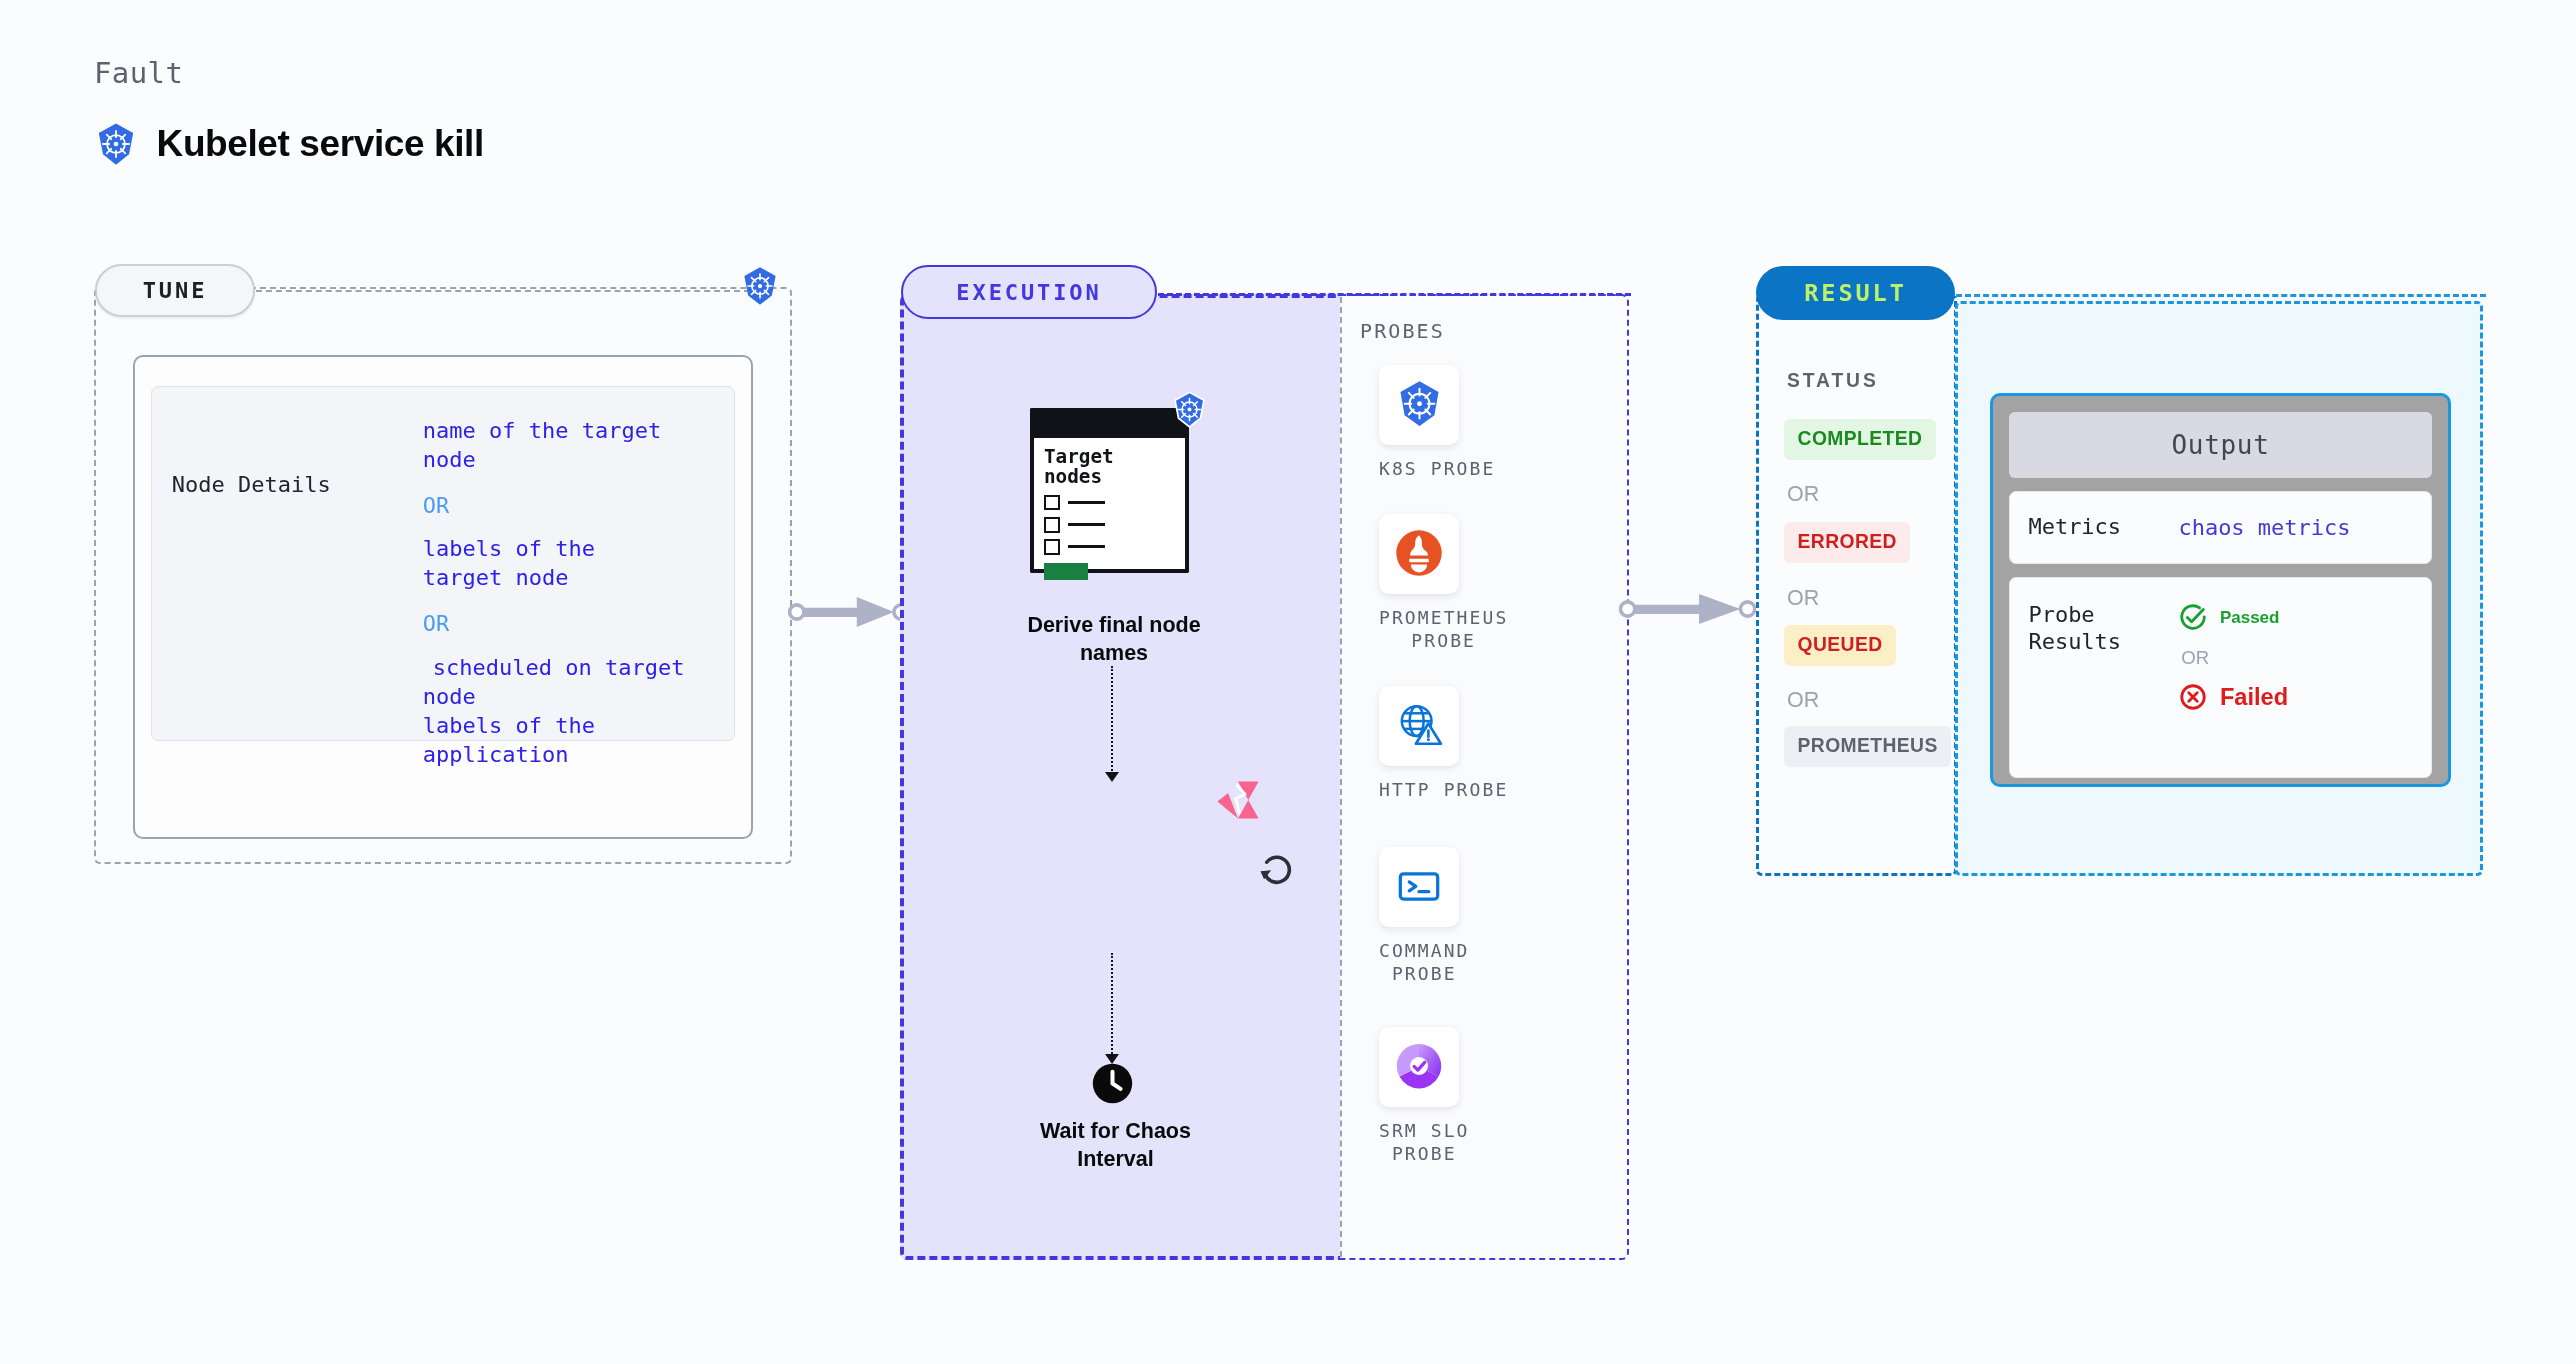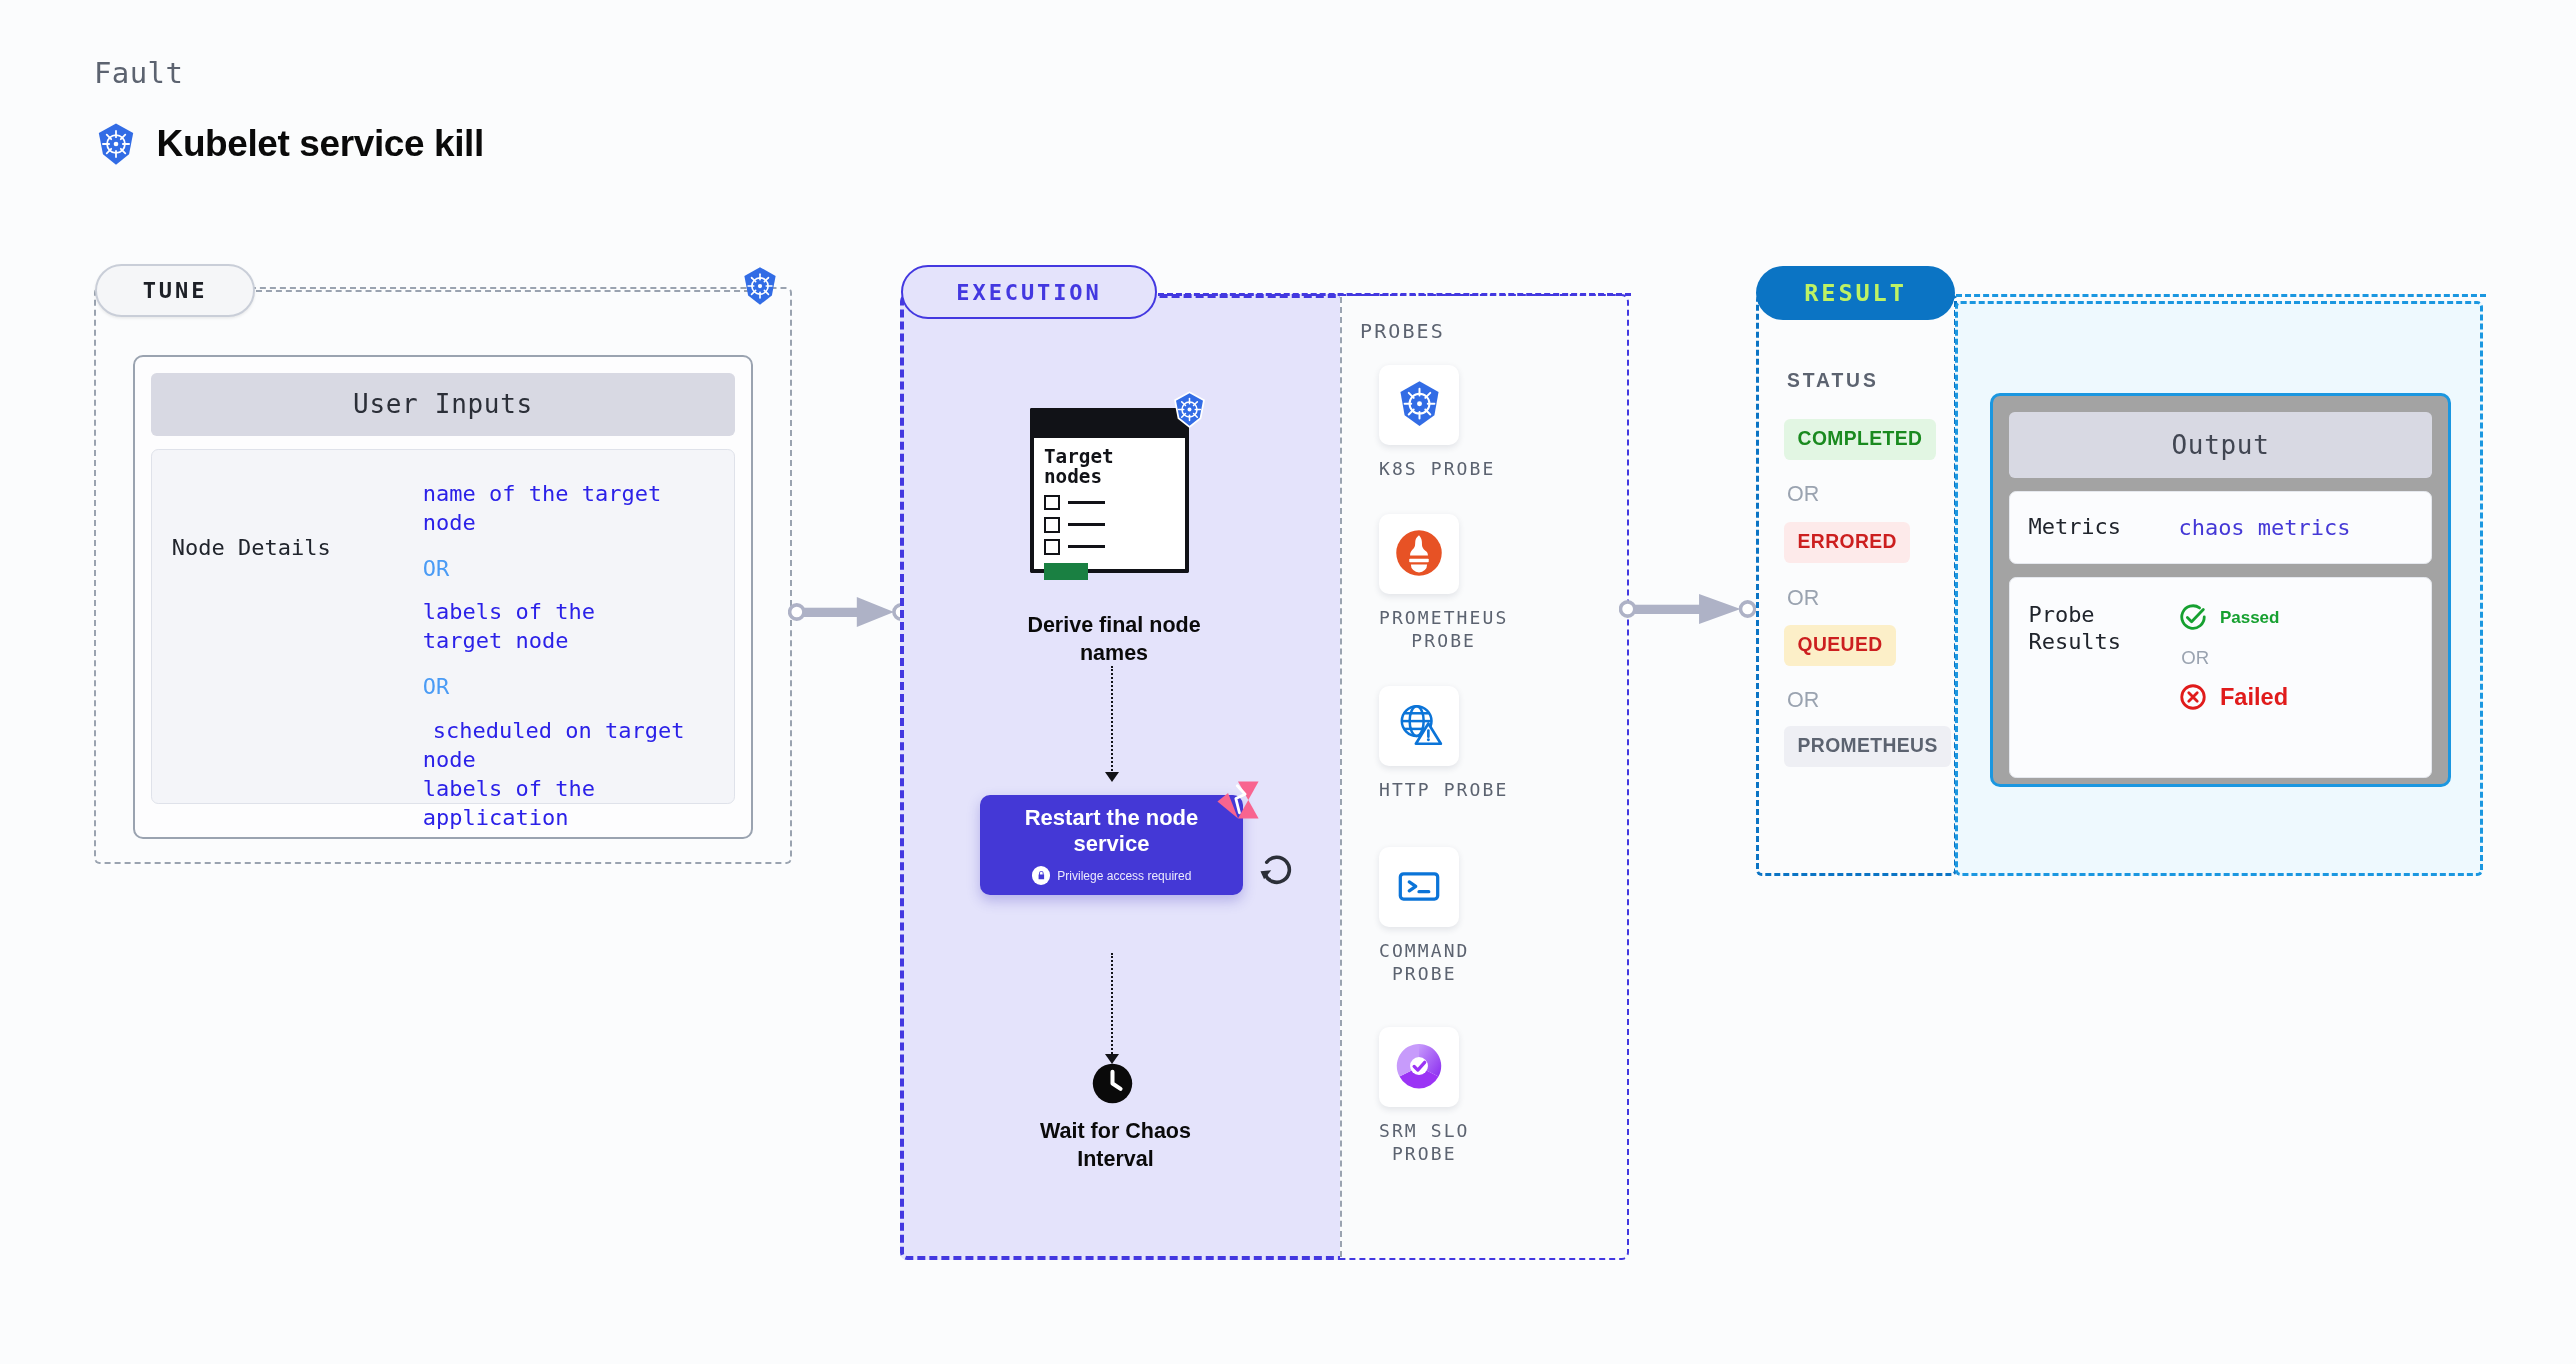--- a/index.html
+++ b/index.html
@@ -307,21 +307,20 @@
           <line x1="42" y1="32" x2="51" y2="32"></line>
         <line x1="18.5" y1="18.5" x2="25" y2="25"></line>
           <line x1="39" y1="39" x2="45.5" y2="45.5"></line>
         <line x1="45.5" y1="18.5" x2="39" y2="25"></line>
           <line x1="25" y1="39" x2="18.5" y2="45.5"></line>
       </g>
     </svg>
   </span>
 
   <div class="ui-card">
-    <div class="ui-head">User Inputs</div>
     <div class="ui-body">
       <div class="ui-label">Node Details</div>
       <div class="ui-values">
         <div class="v-blue">name of the target</div>
         <div class="v-blue">node</div>
         <div class="v-or">OR</div>
         <div class="v-blue">labels of the</div>
         <div class="v-blue">target node</div>
         <div class="v-or">OR</div>
         <div class="v-blue v-indent">scheduled on target node</div>
@@ -384,34 +383,20 @@
   </div>
 
   <div class="exec-caption cap-derive">
     <div>Derive final node</div>
     <div>names</div>
   </div>
 
   <div class="dotted-arrow da-1"></div>
   <div class="arrowhead ah-1"></div>
 
-  <div class="restart-card">
-    <div class="restart-title">
-      <div>Restart the node</div>
-      <div>service</div>
-    </div>
-    <div class="restart-sub">
-      <span class="lock-badge">
-        <svg width="10.7" height="10.7" viewBox="0 0 24 24" fill="#4438d6">
-          <path d="M7 10V7a5 5 0 0 1 10 0v3h1.2v11H5.8V10H7zm2 0h6V7a3 3 0 0 0-6 0v3z"></path>
-        </svg>
-      </span>
-      <span>Privilege access required</span>
-    </div>
-  </div>
   <span class="chaos-badge">
     <svg width="44" height="40" viewBox="0 0 62 56">
       <polygon points="31,2 60,2 45.5,28" fill="#f8648f"></polygon>
       <polygon points="45.5,28 60,54 31,54" fill="#f8648f"></polygon>
       <polygon points="31,54 2,30 17,18" fill="#f8648f"></polygon>
       <path d="M30 8 L41 20 L28 26 L33 46" stroke="#ffffff" stroke-width="4" fill="none" stroke-linecap="round" stroke-linejoin="round"></path>
     </svg>
   </span>
   <span class="refresh-ico">
     <svg width="43" height="43" viewBox="0 0 48 48">

